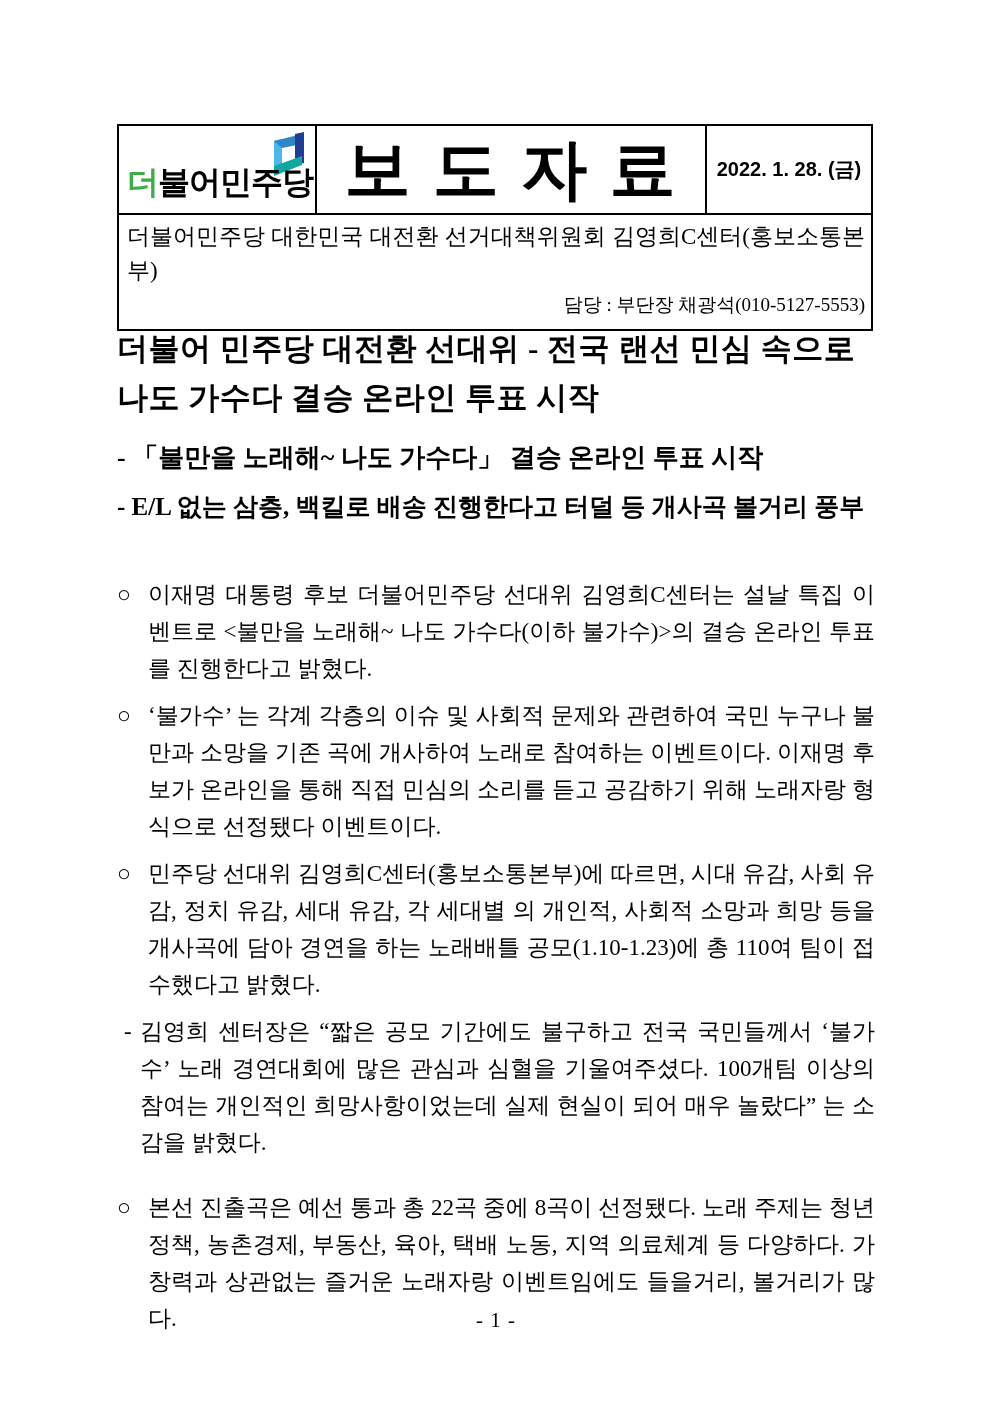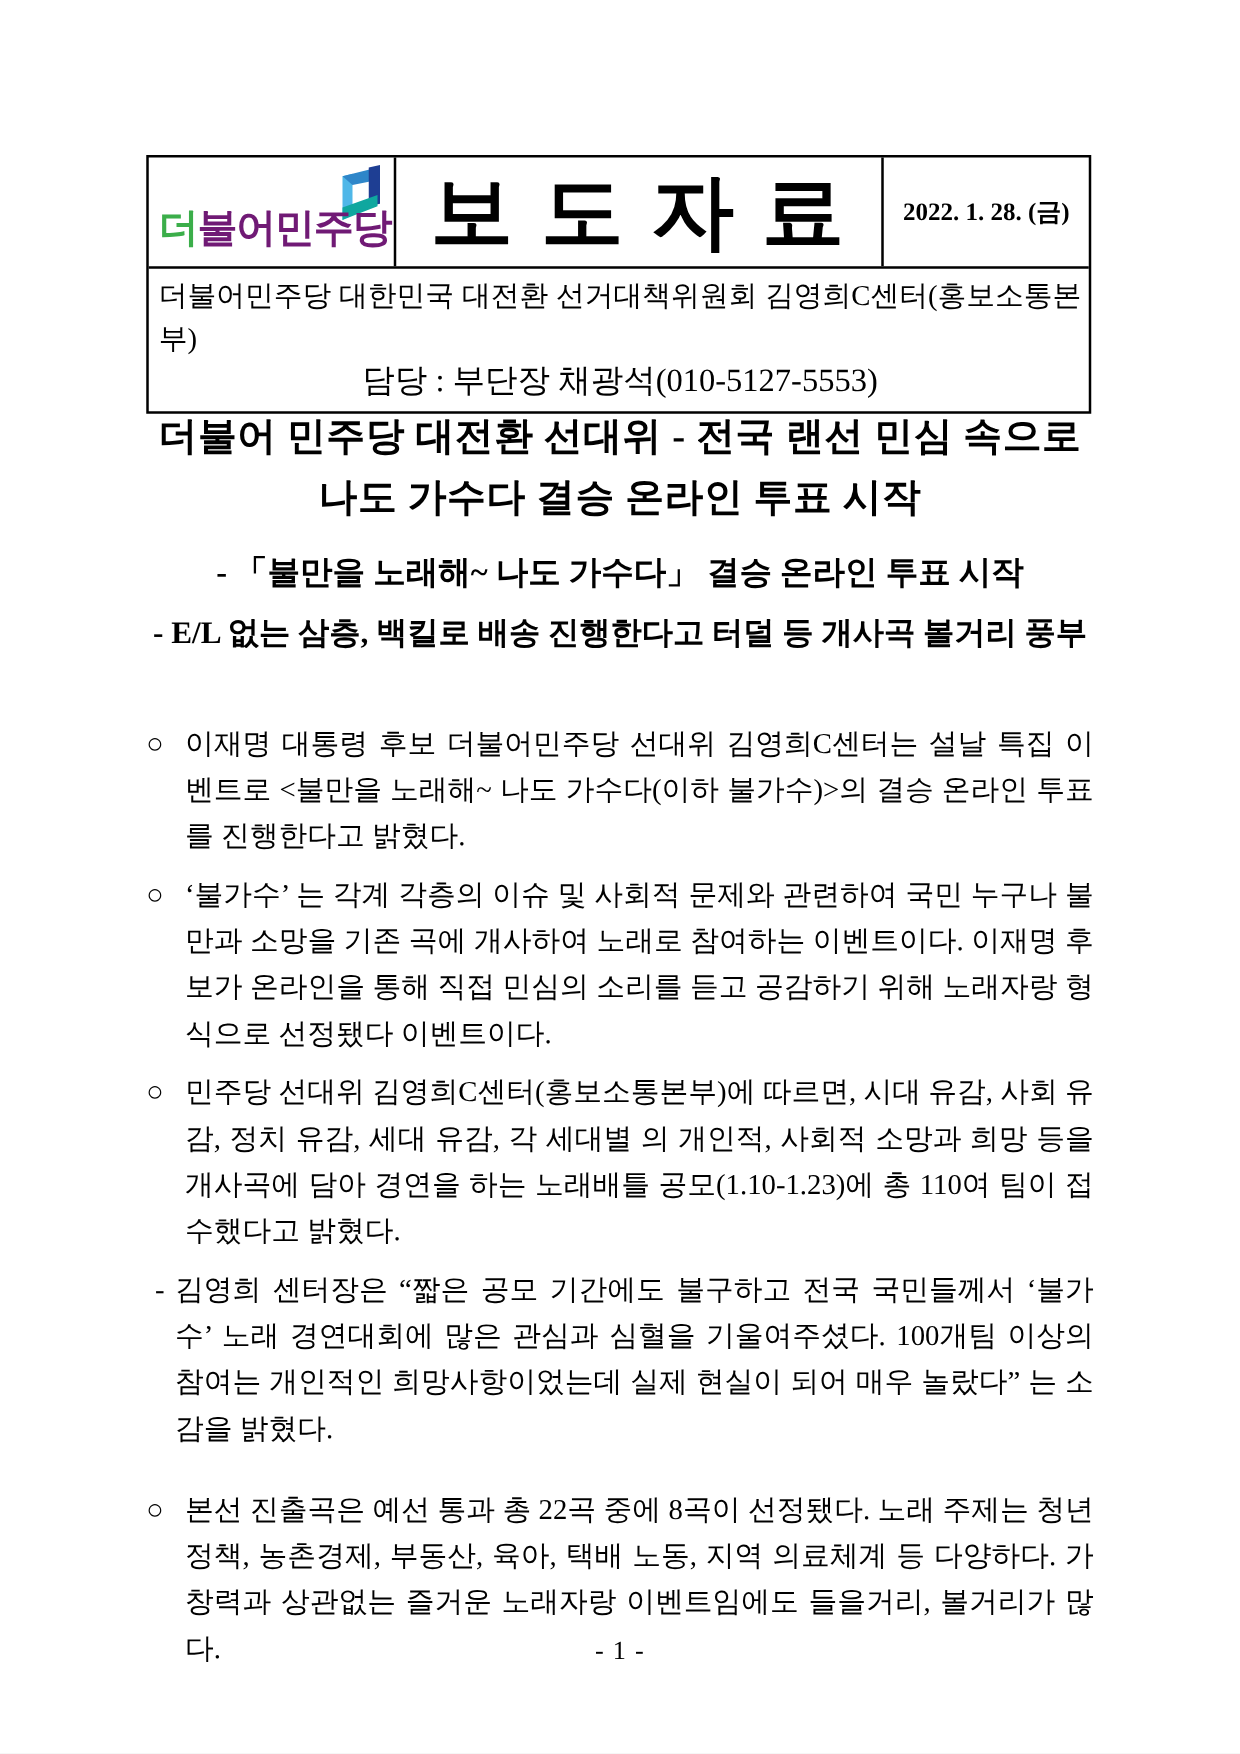--- a/index.html
+++ b/index.html
@@ -14,37 +14,37 @@
   .press-box { position:absolute; left:117px; top:124px; width:756px; border:2px solid #000; box-sizing:border-box; }
   .press-top { display:flex; height:87px; border-bottom:2px solid #000; }
   .logo-cell { width:198px; border-right:2px solid #000; position:relative; box-sizing:border-box; }
   .title-cell { flex:1; border-right:2px solid #000; display:flex; justify-content:center; box-sizing:border-box; overflow:hidden; }
   .date-cell { width:164px; display:flex; align-items:center; justify-content:center; box-sizing:border-box; }
 
   .logo-text { position:absolute; left:8px; bottom:8px;
     font-family:"Liberation Sans","DejaVu Sans",sans-serif; font-weight:800;
     font-size:32px; letter-spacing:-1px; white-space:nowrap; }
   .logo-first { color:#3BAE4A; }
-  .logo-rest  { color:#701a75; }
+  .logo-rest  { color:#000000; }
   .flag { position:absolute; right:8px; top:5px; }
 
   .press-title {
     font-family:"Liberation Sans","DejaVu Sans",sans-serif;
     font-weight:900; font-size:66px; line-height:87px; letter-spacing:2px;
     white-space:nowrap; }
 
-  .date-text { font-family:Liberation Serif, serif;
+  .date-text { font-family:Liberation Sans, sans-serif;
     font-weight:700; font-size:20px; white-space:nowrap; }
 
   .press-bottom { padding:5px 6px 7px 8px;border-radius:27px; }
   .org-line  { font-size:23px; line-height:34px; text-align:justify; text-align-last:justify; }
-  .contact-line { font-size:26px; line-height:34px; text-align:center; }
+  .contact-line { font-size:19px; line-height:34px; text-align:right; }
 
   
-  .headline { position:absolute; top:324px; left:117px; width:758px; text-align:center; }
+  .headline { position:absolute; top:324px; left:117px; width:758px; text-align:left; }
   .headline-title { font-weight:700; font-size:31px; line-height:49px; letter-spacing:0.5px; }
   .subtitle1 { margin-top:21px; font-weight:700; font-size:26px; line-height:30px; }
   .subtitle2 { margin-top:19px; font-weight:700; font-size:25px; line-height:30px; }
 
   
   .body-block { position:absolute; top:576px; left:117px; width:758px; }
   .para { position:relative; padding-left:31px; margin-bottom:10px;
     font-size:23px; line-height:37px; text-align:justify; word-break:normal; }
   .para .bullet { position:absolute; left:0; top:0; }
   .para-dash { padding-left:23px; }

